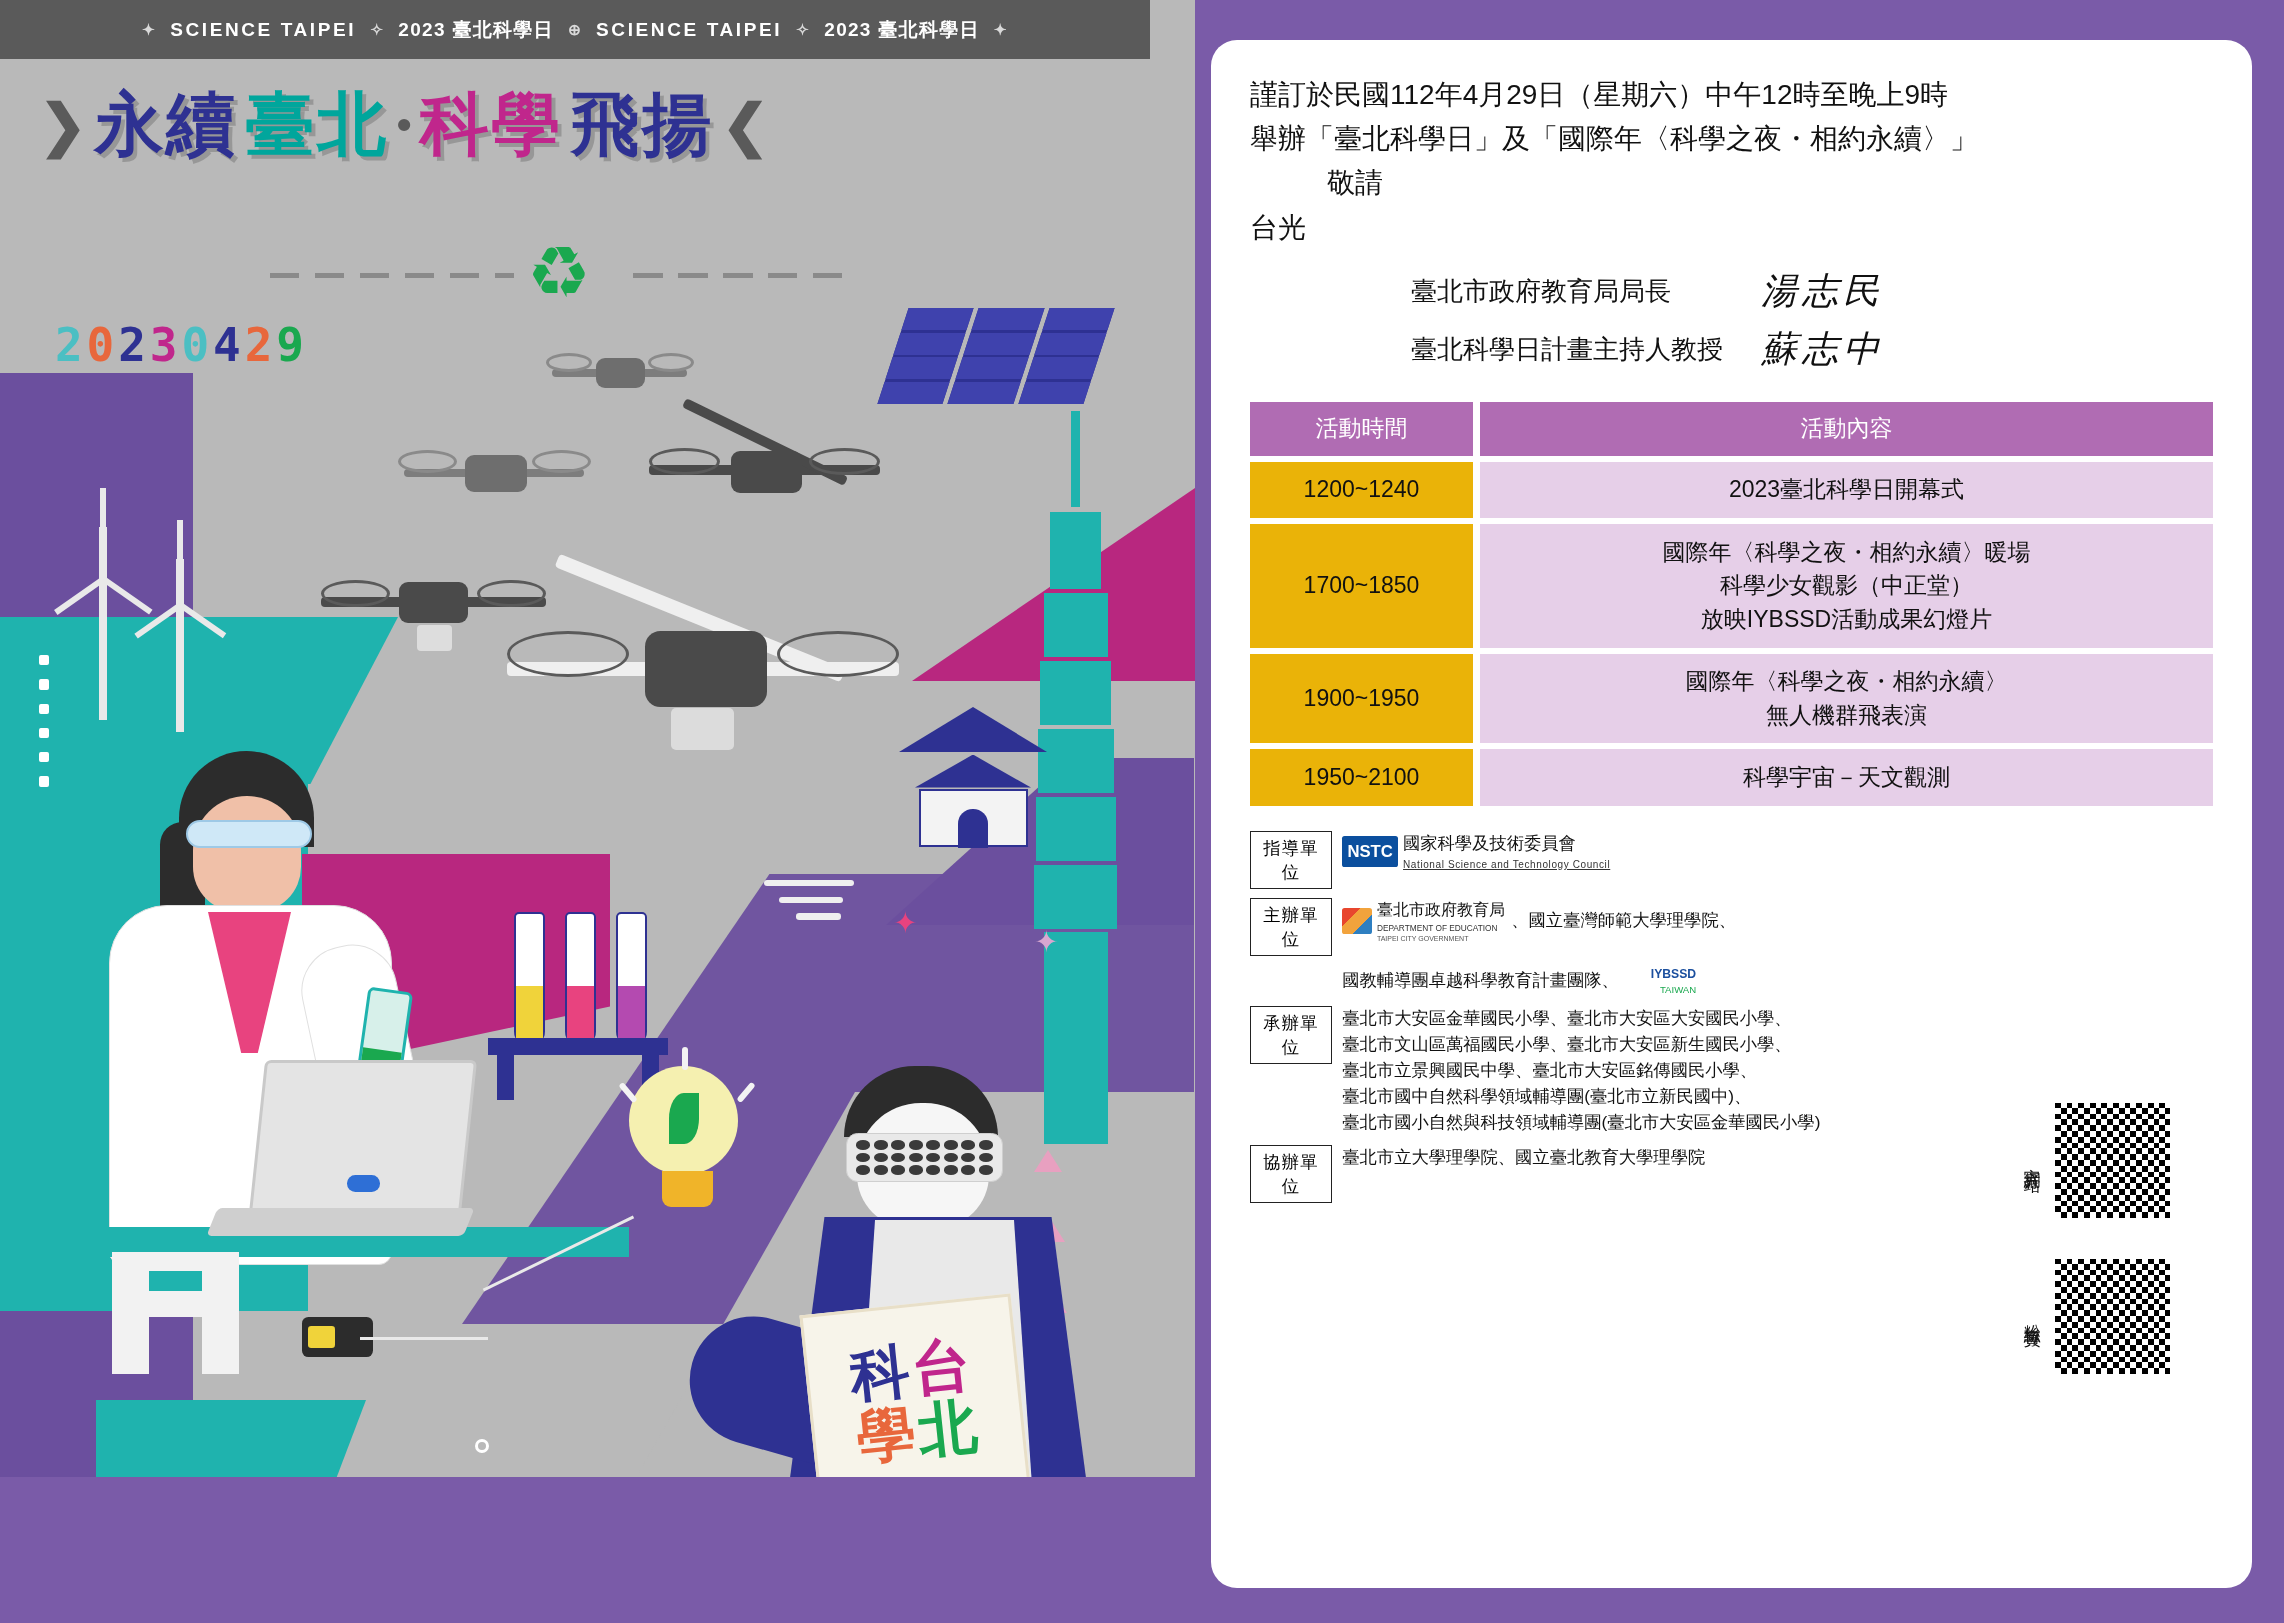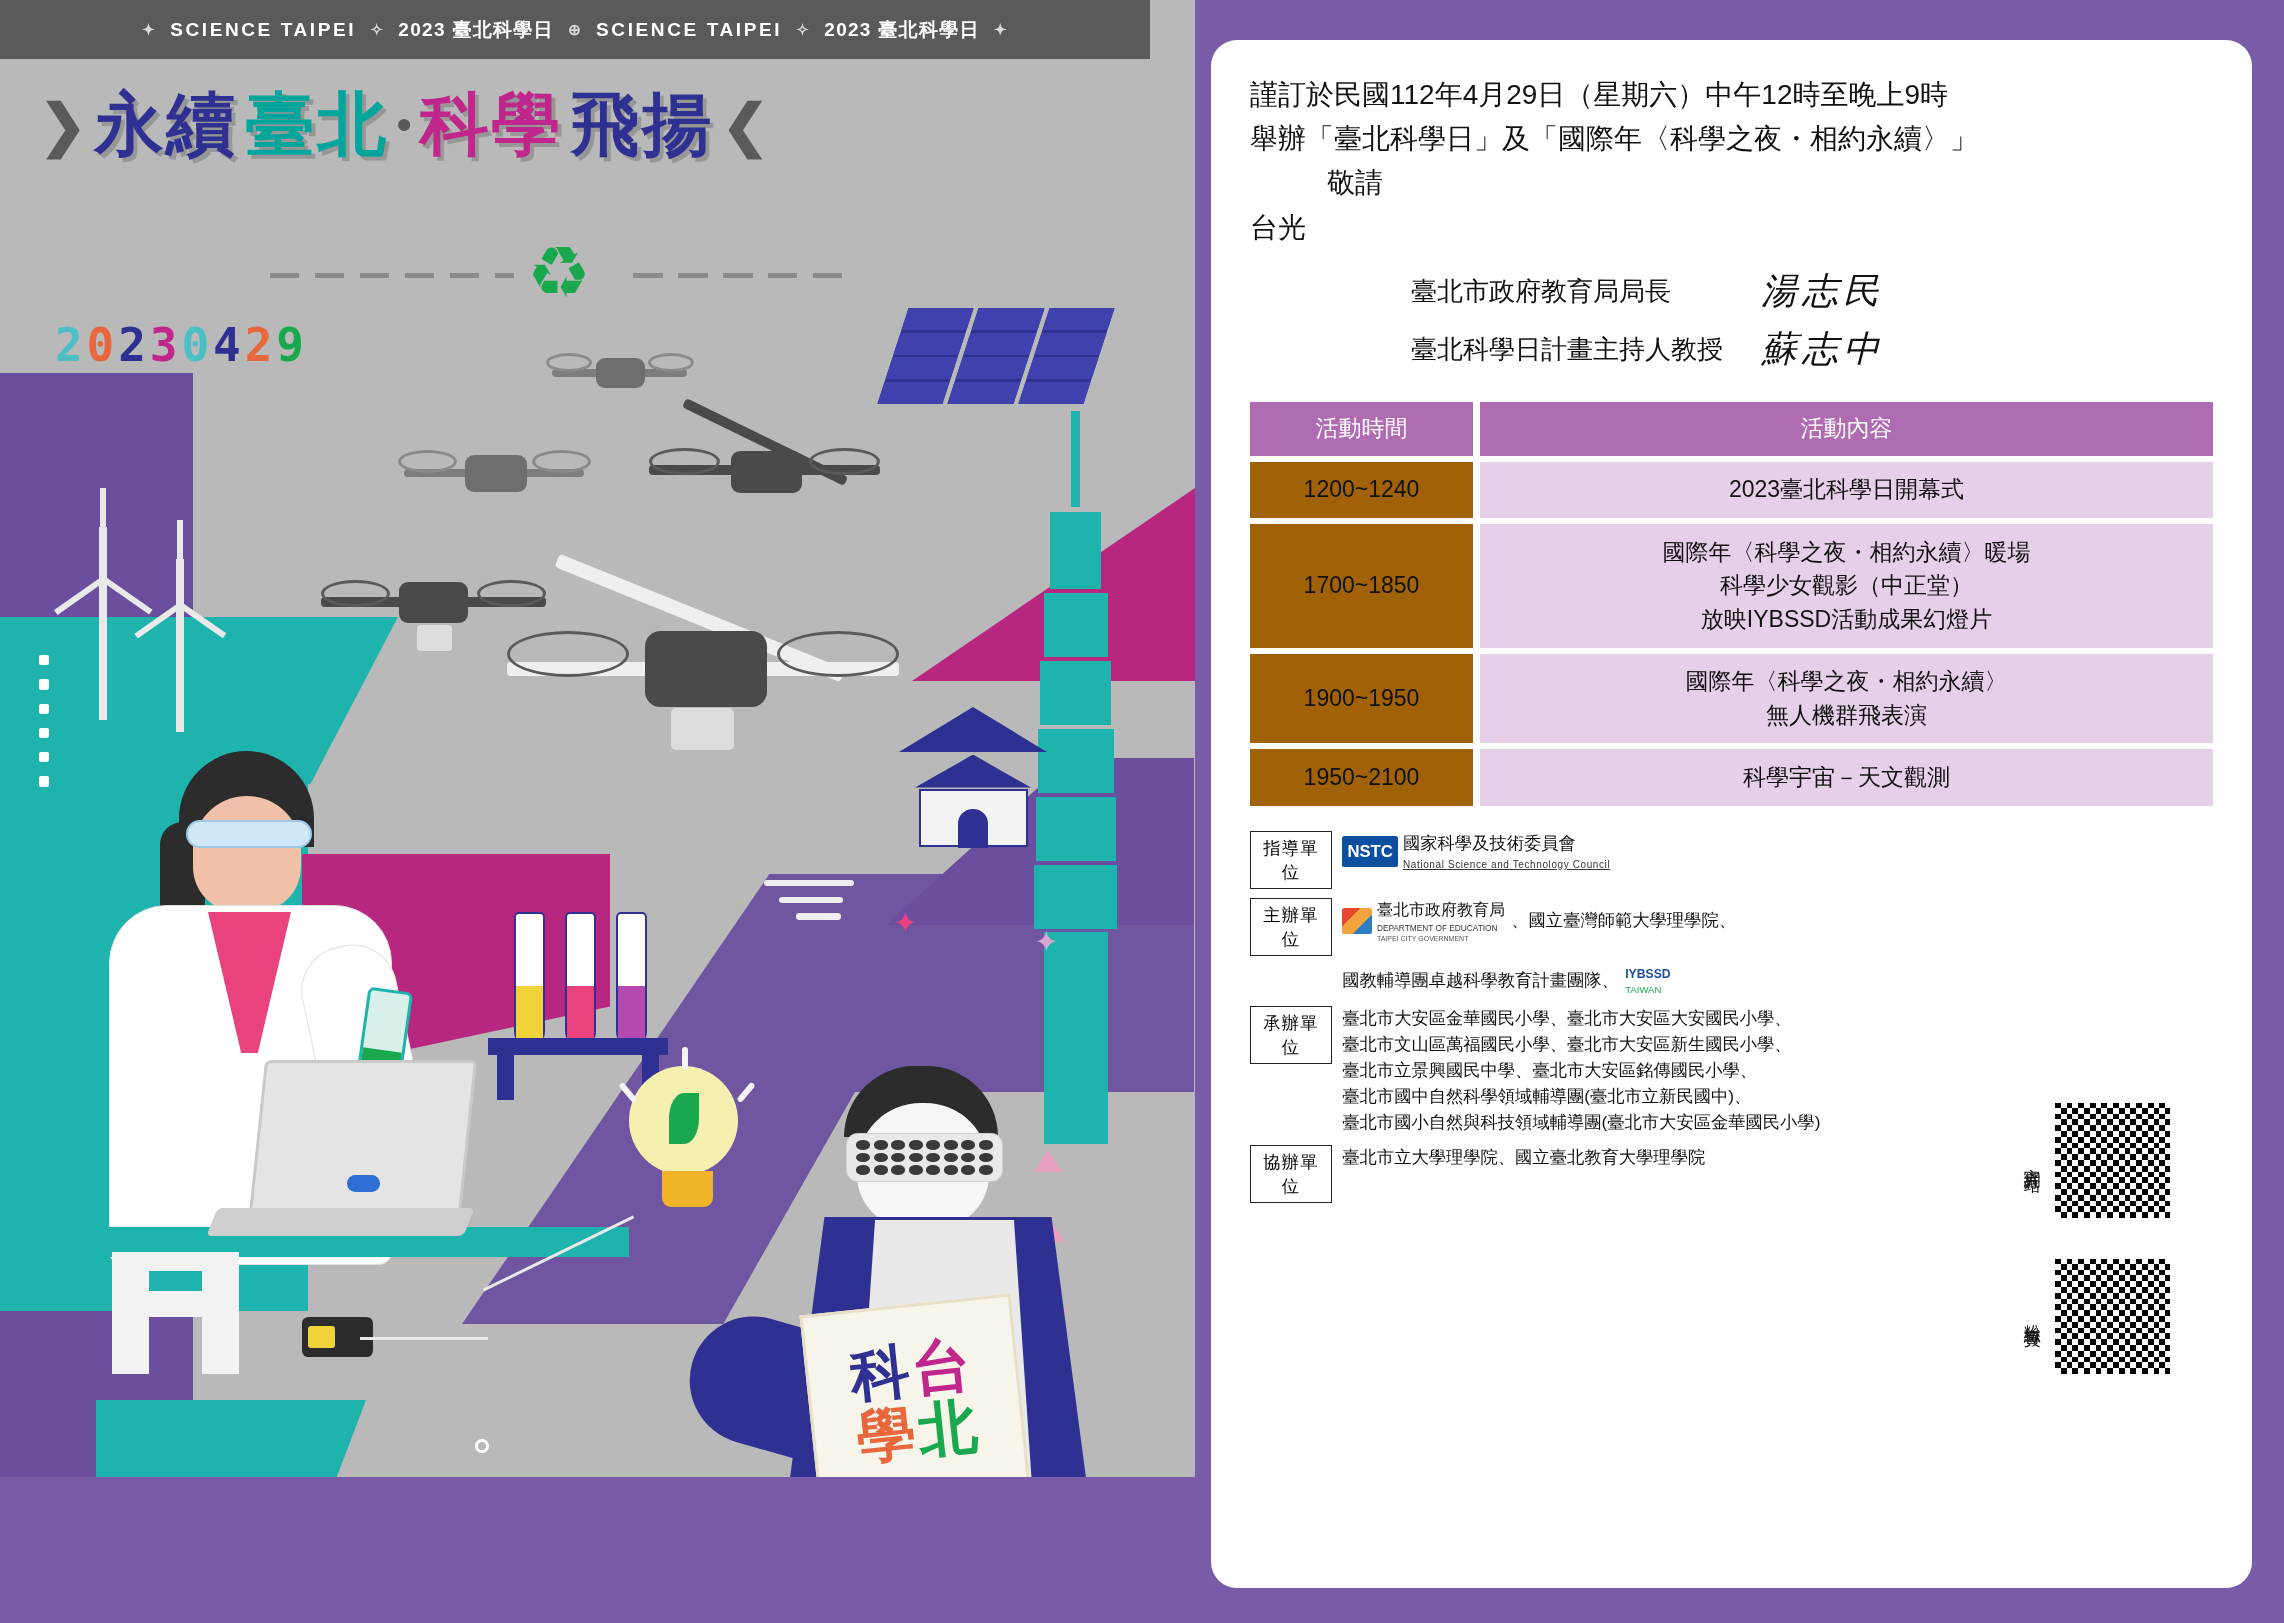--- a/index.html
+++ b/index.html
@@ -258,21 +258,21 @@
   table.sched { width: 100%; border-collapse: separate; border-spacing: 0 6.4px; margin-top: 22px; }
   table.sched th {
     background: #b06cb3; color: #fff; font-size: 23px; font-weight: normal;
     padding: 11.6px 0;
   }
   table.sched th:first-child { width: 230px; }
   table.sched td {
     background: #e6cfe8; color: #111; font-size: 23px; text-align: center;
     padding: 11.6px 6.4px; line-height: 1.45;
   }
-  table.sched td.time { background: #a16207; }
+  table.sched td.time { background: #eab308; }
   table.sched tr td:first-child { border-right: 7.7px solid #fff; }
   table.sched tr th:first-child { border-right: 7.7px solid #fff; }
 
   .orgs { margin-top: 19px; position: relative; }
   .org-row { display: flex; align-items: flex-start; margin-bottom: 9px; }
   .org-tag {
     border: 1.9px solid #222; font-size: 17.3px; padding: 3.9px 6.4px;
     width: 82px; text-align: center; flex: none; letter-spacing: 1.3px;
   }
   .org-body { font-size: 17.3px; line-height: 1.5; padding-left: 10.3px; color:#111; }
@@ -280,21 +280,21 @@
 
   .nstc-logo { display:flex; align-items:center; gap:5.1px;}
   .nstc-mark { background:#0b4f9e; color:#fff; font-weight:bold; font-size:16.7px; padding:2.6px 5.1px; border-radius:2.6px;}
   .nstc-text .l1 { font-size: 17.3px; }
   .nstc-text .l2 { font-size: 10px; color:#333; letter-spacing: 0.6px; text-decoration: underline;}
   .tpe-logo { display:flex; align-items:center; gap:5.1px;}
   .tpe-mark { width: 29.5px; height: 26px; background: linear-gradient(135deg,#e8462e 0 33%, #f2a33c 33% 66%, #2e7fc1 66% 100%); border-radius:2.6px;}
   .tpe-text .l1 { font-size: 16px;}
   .tpe-text .l2 { font-size: 8.3px; color:#333;}
   .tpe-text .l3 { font-size: 7px; color:#555;}
-  .iybssd { width: 71px; text-align:left; }
+  .iybssd { width: 71px; text-align:right; }
   .iybssd .globe { width: 37px; height: 37px; border-radius: 50%; background:#1aa84f; margin: 0 auto; }
   .iybssd .t1 { font-size: 12.2px; color:#1b4f9e; font-weight:bold;}
   .iybssd .t2 { font-size: 9.6px; color:#1aa84f;}
 
   .qr-wrap { position: absolute; right: 6.4px; top: 270px; width: 186px; }
   .qr-item { display:flex; align-items: center; gap: 9px; margin-bottom: 37px; }
   .qr-label { writing-mode: vertical-rl; font-size: 16.7px; letter-spacing: 2.6px; color:#111;}
   .qr {
     width: 119px; height: 119px; background:#fff;
     background-image:

